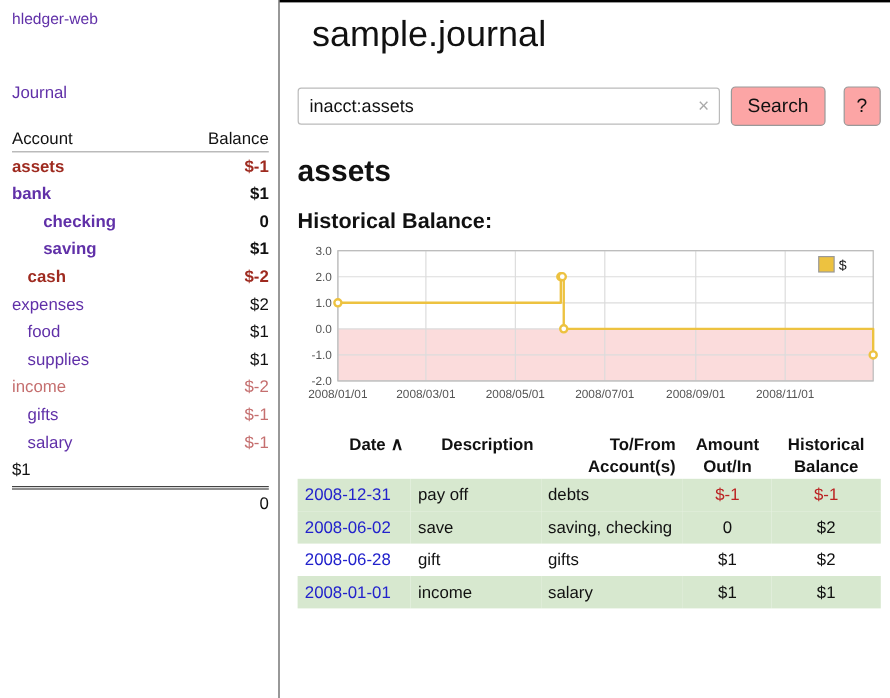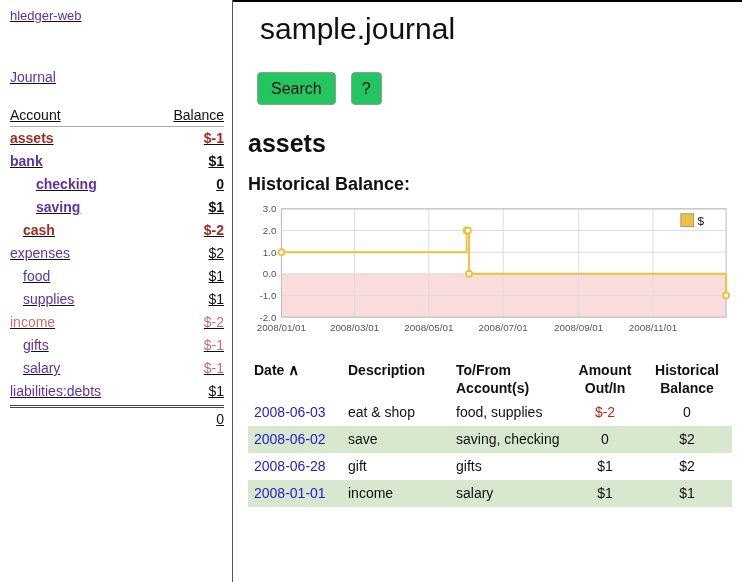--- a/index.html
+++ b/index.html
@@ -9,21 +9,20 @@
     background: #fff; color: #111;
     font-family: "Liberation Sans", sans-serif;
   }
   .layout { display: flex; width: 742px; min-height: 582px; }
 
   
   .sidebar {
     flex: 0 0 233px; width: 233px;
     border-right: 1px solid #555;
     padding: 8px 8px 0 10px;
-    text-decoration: underline;
   }
   .app-title { display: block; font-size: 13px; text-decoration: none; cursor: pointer; }
   .nav-journal { display: block; margin-top: 46px; font-size: 14px; text-decoration: none; cursor: pointer; }
   .acct-header {
     display: flex; justify-content: space-between;
     margin-top: 22px; padding-bottom: 3px;
     border-bottom: 1px solid #aaa; font-size: 14px; color: #111;
   }
   .acct-row { display: flex; justify-content: space-between; line-height: 23px; font-size: 14px; }
   .acct-name { text-decoration: none; cursor: pointer; }
@@ -47,36 +46,36 @@
     font-size: 15px; padding: 0 26px 0 9px; color: #111;
     font-family: "Liberation Sans", sans-serif;
   }
   .clear {
     position: absolute; right: 9px; top: 50%; transform: translateY(-50%);
     color: #aaa; font-size: 16px; cursor: pointer; line-height: 1;
   }
   .btn {
     height: 33px; padding: 0 13px; margin-left: 9px;
     font-size: 16px; color: #111; cursor: pointer;
-    background: #22c55e; border: 1px solid #999; border-radius: 4px;
+    background: #fca5a5; border: 1px solid #999; border-radius: 4px;
     font-family: "Liberation Sans", sans-serif;
   }
   .btn.help { margin-left: 15px; padding: 0 10px; }
   h2 { font-size: 25px; font-weight: bold; margin: 24px 0 0; }
   .chart-label { font-size: 18px; font-weight: bold; margin: 16px 0 6px; }
   #chart { display: block; width: 100%; height: auto; }
   #chart text.tick { font-size: 10px; fill: #555; font-family: "Liberation Sans", sans-serif; }
   #chart text.legend { font-size: 12px; fill: #111; font-family: "Liberation Sans", sans-serif; }
 
   
   table.register {
     width: 100%; border-collapse: collapse; table-layout: fixed;
     margin-top: 14px; font-size: 14px;
   }
-  .register th { font-weight: bold; text-align: left; vertical-align: top; padding: 2px 6px; line-height: 18px; }
+  .register th { font-weight: bold; text-align: right; vertical-align: top; padding: 2px 6px; line-height: 18px; }
   .register th.num, .register td.num { text-align: center; }
   .register td { padding: 5px 6px; vertical-align: top; line-height: 17px; }
   tr.shaded { background: #d7e8cf; }
   td.date a { color: #2222cc; text-decoration: none; cursor: pointer; }
   .neg { color: #bb2222; }
   .sort { font-size: 15px; font-weight: bold; }
 </style>
 </head>
 <body>
 
@@ -130,34 +129,37 @@
           </div>
           <div class="acct-row">
             <a href="#" class="acct-name tone-link" style="margin-left: 13px;">gifts</a>
             <span class="acct-bal tone-negative-soft">$-1</span>
           </div>
           <div class="acct-row">
             <a href="#" class="acct-name tone-link" style="margin-left: 13px;">salary</a>
             <span class="acct-bal tone-negative-soft">$-1</span>
           </div>
           <div class="acct-row">
-            <a href="#" class="acct-name tone-link" style="margin-left: 0px;">liabilities:debts</a>
             <span class="acct-bal tone-normal">$1</span>
           </div>
         </div>
       <div class="acct-total">
         <span>0</span>
       </div>
     </div>
   </aside>
 
   <main>
     <h1>sample.journal</h1>
 
     <form class="searchrow">
+      <div class="searchbox">
+        <input type="text" value="inacct:assets" style="">
+        <span class="clear">×</span>
+      </div>
       <button type="button" class="btn">Search</button>
       <button type="button" class="btn help">?</button>
     </form>
 
     <h2>assets</h2>
 
     <div class="chart-label">Historical Balance:</div>
     <svg id="chart" viewBox="0 0 492 146">
         <rect x="34" y="74" width="452" height="44" fill="#fbdcdc"></rect>
         <line x1="34" y1="118" x2="486" y2="118" stroke="#dcdcdc"></line>
@@ -209,26 +211,26 @@
             <span>Date</span>
             <span class="sort">∧</span>
           </th>
           <th>Description</th>
           <th>To/From Account(s)</th>
           <th class="num">Amount Out/In</th>
           <th class="num">Historical Balance</th>
         </tr>
       </thead>
       <tbody id="register-body">
-          <tr>
-            <td class="date"><a href="#">2008-06-03</a></td>
-            <td>eat &amp; shop</td>
-            <td>food, supplies</td>
-            <td class="num neg">$-2</td>
-            <td class="num">0</td>
+          <tr class="shaded">
+            <td class="date"><a href="#">2008-12-31</a></td>
+            <td>pay off</td>
+            <td>debts</td>
+            <td class="num neg">$-1</td>
+            <td class="num neg">$-1</td>
           </tr>
           <tr class="shaded">
             <td class="date"><a href="#">2008-06-02</a></td>
             <td>save</td>
             <td>saving, checking</td>
             <td class="num">0</td>
             <td class="num">$2</td>
           </tr>
           <tr>
             <td class="date"><a href="#">2008-06-28</a></td>

